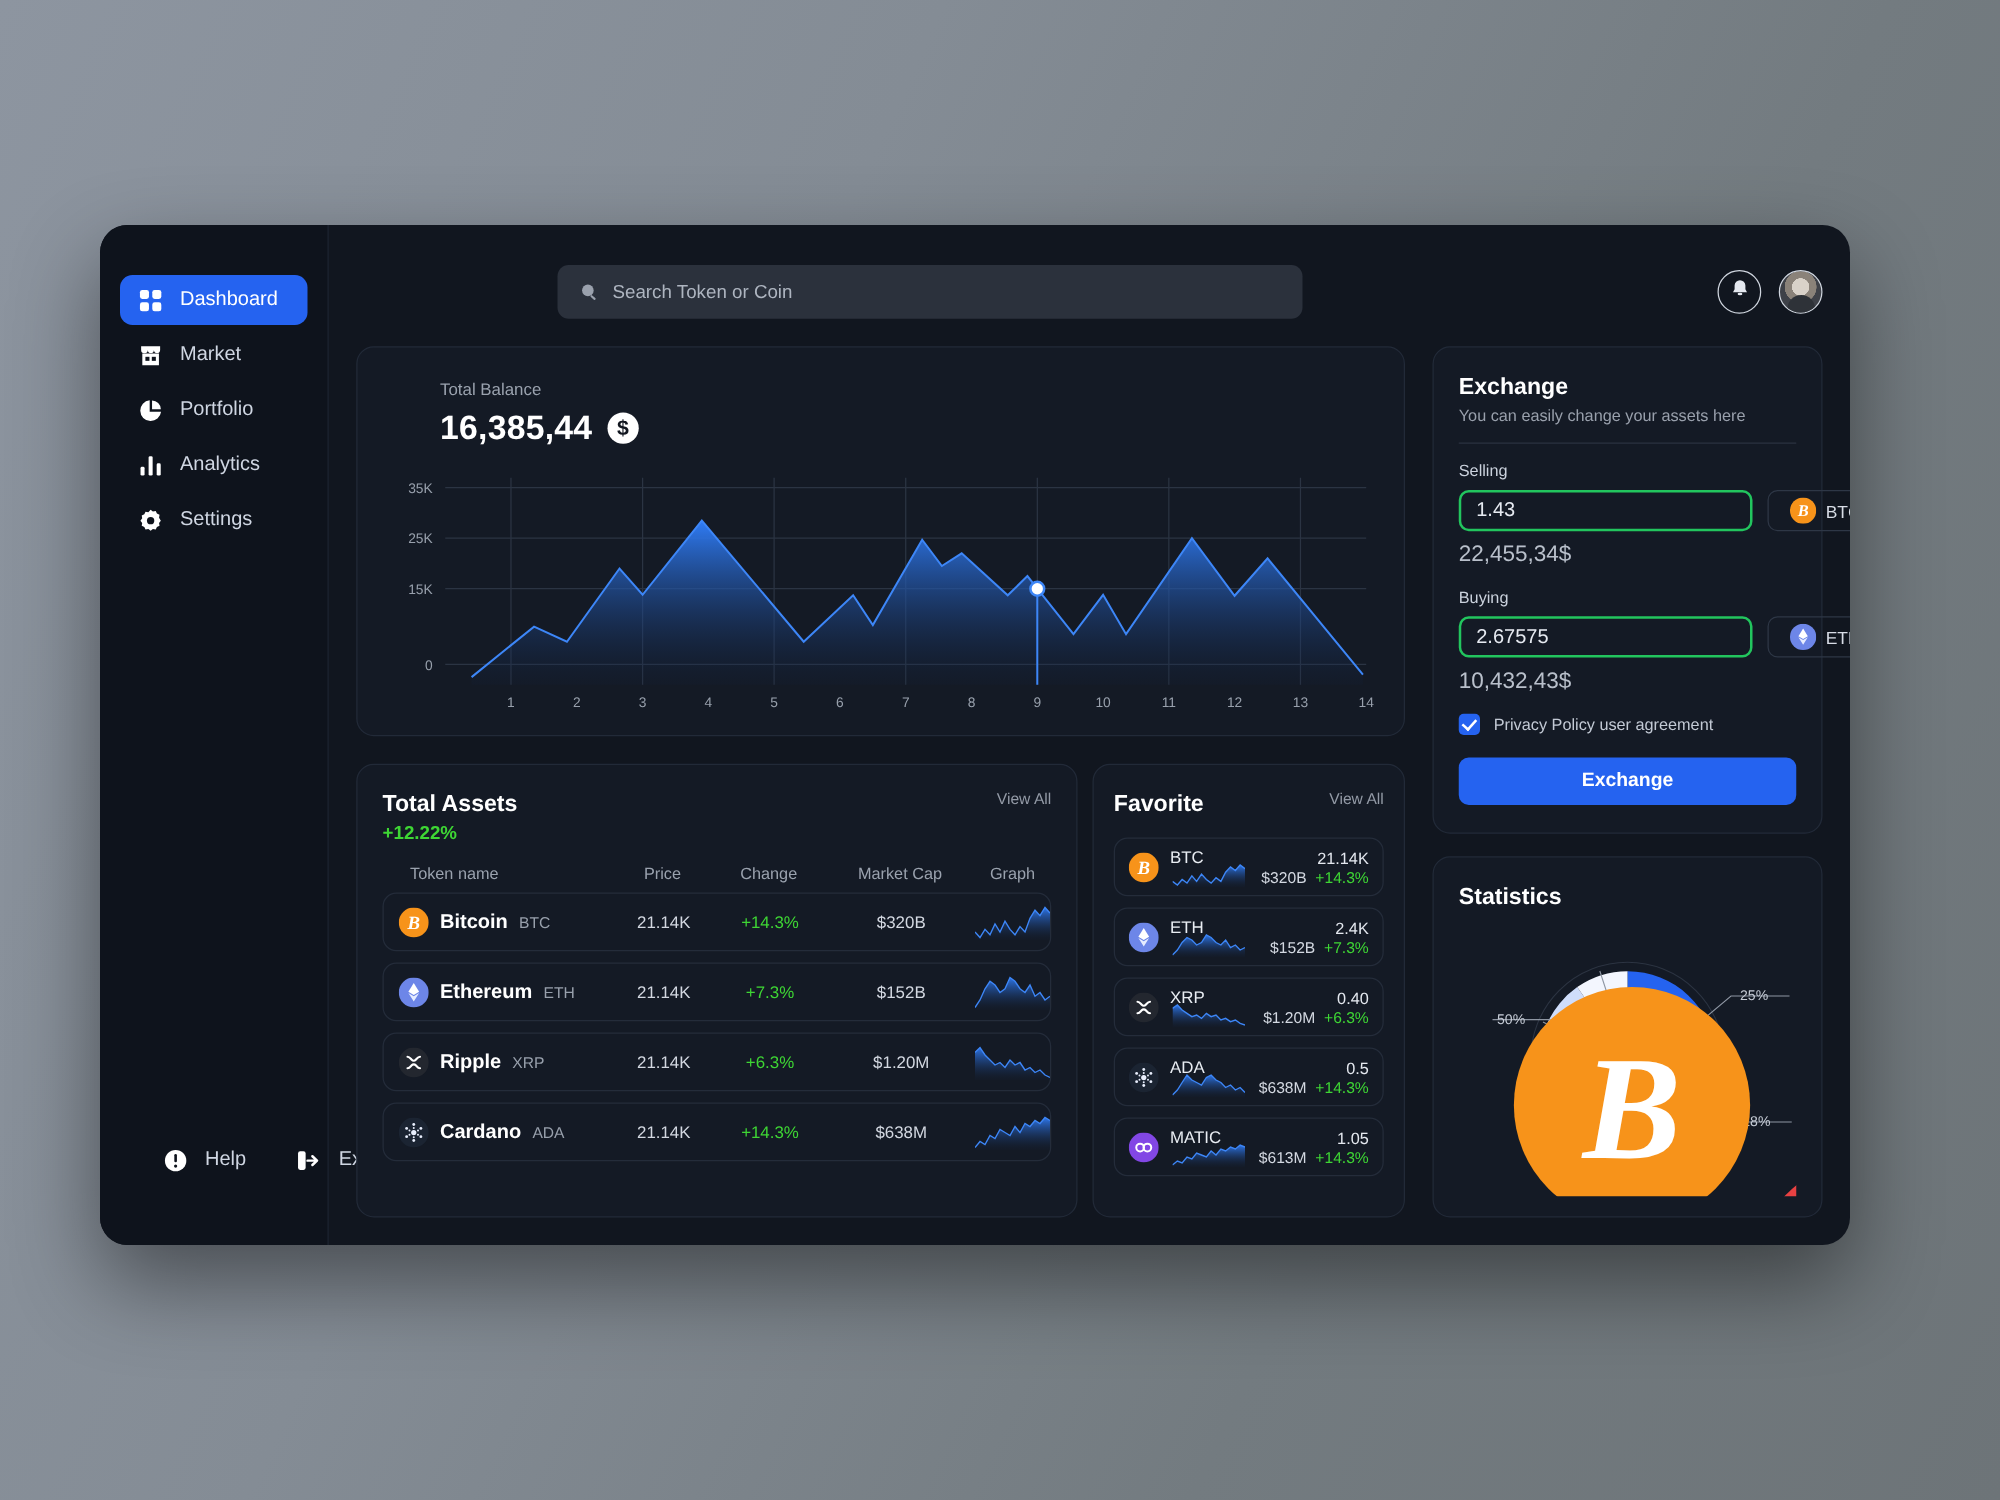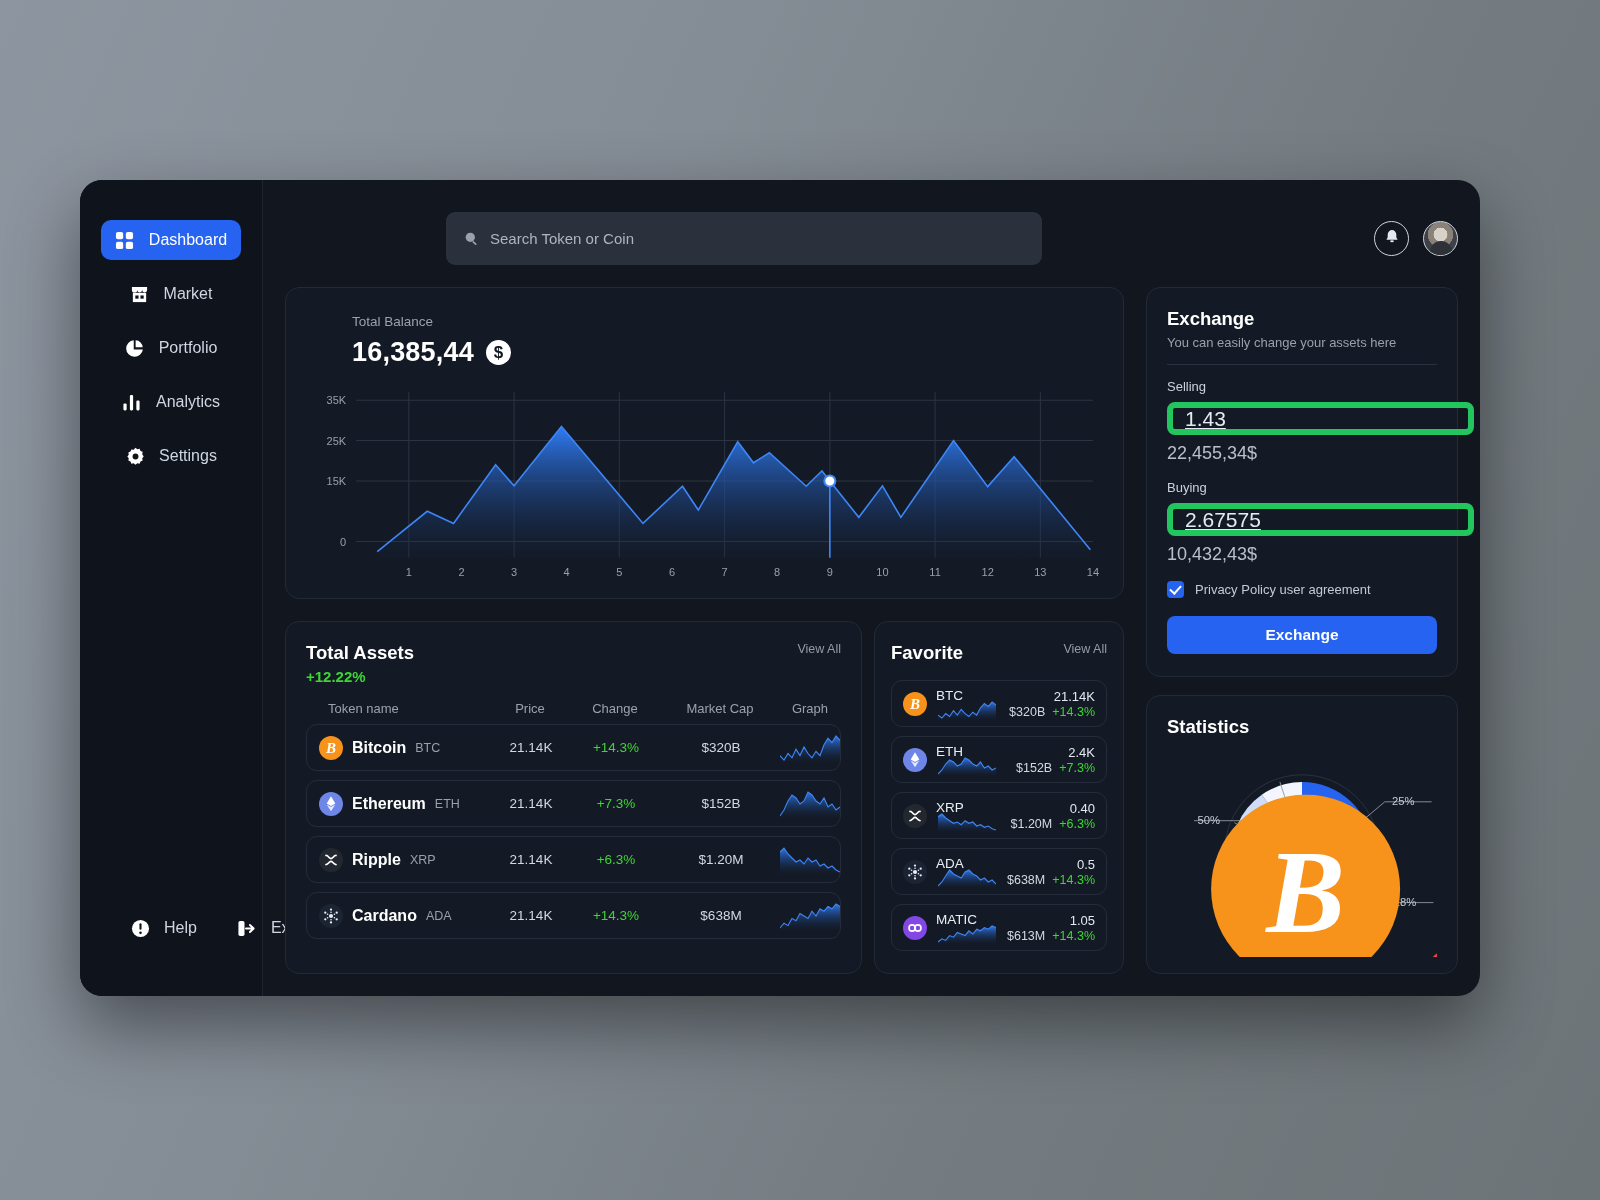--- a/index.html
+++ b/index.html
@@ -24,40 +24,40 @@
   }
 
   
   .sidebar {
     width:183px; flex:0 0 183px;
     background:#0e131c;
     border-right:1px solid #1d2430;
     padding:40px 0 24px 0;
     display:flex; flex-direction:column;
   }
-  .nav { display:flex; flex-direction:column; gap:14px; padding:0 16px;align-items:center; }
+  .nav { display:flex; flex-direction:column; gap:4px; padding:0 16px; }
   .nav-item {
     display:flex; align-items:center; gap:14px;
     height:40px; padding:0 14px;
     border-radius:10px;
     color:#cfd6e2; font-size:16px;
     cursor:pointer;
   }
   .nav-item.active { background:#2563f0; color:#fff; font-weight:500; }
   .nav-ico { width:20px; height:20px; display:flex; align-items:center; justify-content:center; flex:0 0 20px; }
   .nav-ico svg { width:19px; height:19px; fill:#fff; }
   .bottom-nav { margin-top:auto; display:flex; gap:12px; padding:0 16px 24px 16px;margin-left:20px; }
 
   
   .main { flex:1; display:flex; flex-direction:column; padding:32px 22px 22px 22px; min-width:0; }
 
   
   .topbar { display:flex; align-items:center; gap:18px; margin-bottom:22px; padding-left:4px; }
   .search-wrap {
-    width:596px; height:53px; margin:0 auto;
+    width:596px; height:43px; margin:0 auto;
     background:#2b313c; border-radius:9px;
     display:flex; align-items:center; gap:11px; padding:0 18px;
   }
   .search-ico { width:15px; height:15px; flex:0 0 15px; position:relative; }
   .search-ico svg { width:15px; height:15px; fill:#9aa1ad; }
   .search-input {
     flex:1; background:transparent; border:0; outline:none;
     color:#c4cad4; font-size:15px; font-family:inherit;
   }
   .search-input::placeholder { color:#aeb5c0; }
@@ -157,23 +157,23 @@
   .row-pair { display:flex; gap:12px; flex:1; min-height:0; }
 
   
   .exch-card { padding:20px 20px 22px 20px; }
   .exch-sub { color:#99a0ac; font-size:13px; margin-top:5px; }
   .divider { height:1px; background:#2a3240; margin:14px 0 14px 0; }
   .field-label { color:#cbd2dd; font-size:13px; margin-bottom:8px; }
   .field-row { display:flex; gap:12px; align-items:center; }
   .amt-input {
     flex:1; height:33px;
-    background:transparent; border:6px solid #22c55e; border-radius:8px;
-    color:#e6eaf1; font-size:21px; font-family:inherit;
-    padding:0 12px; outline:none;text-decoration:underline;
+    background:transparent; border:2px solid #22c55e; border-radius:8px;
+    color:#e6eaf1; font-size:16px; font-family:inherit;
+    padding:0 12px; outline:none;
   }
   .coin-select {
     width:92px; height:33px; flex:0 0 92px;
     border:1px solid #2e3746; border-radius:8px;
     display:flex; align-items:center; justify-content:center; gap:8px;
     color:#d8dde6; font-size:14px; cursor:pointer;
   }
   .coin-select .coin-ico { width:21px; height:21px; flex:0 0 21px; }
   .coin-select .coin-ico svg { width:21px; height:21px; }
   .sub-amt { color:#b9c0cb; font-size:18px; margin-top:8px; }

